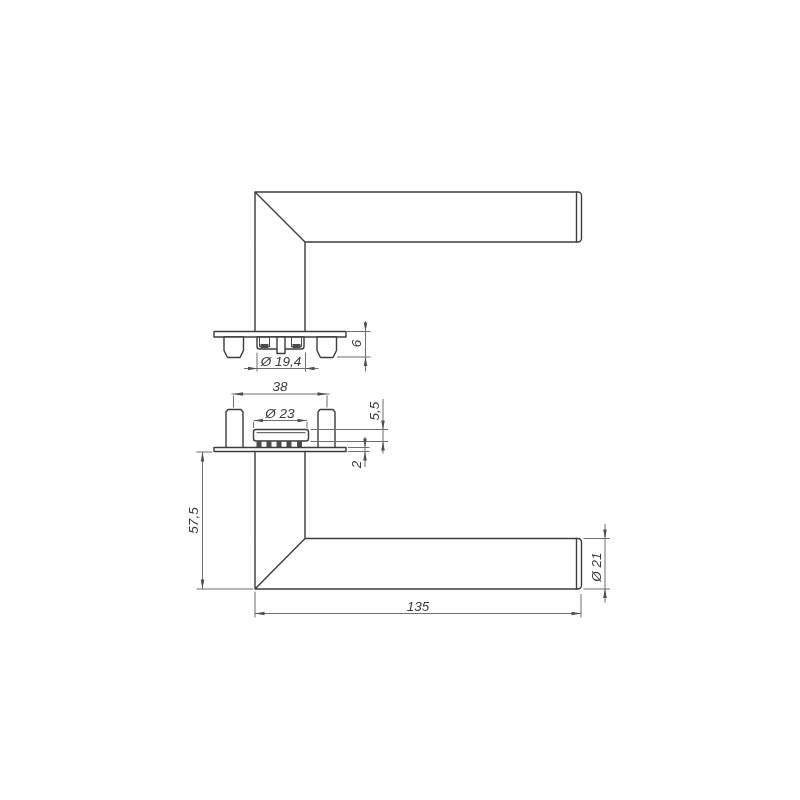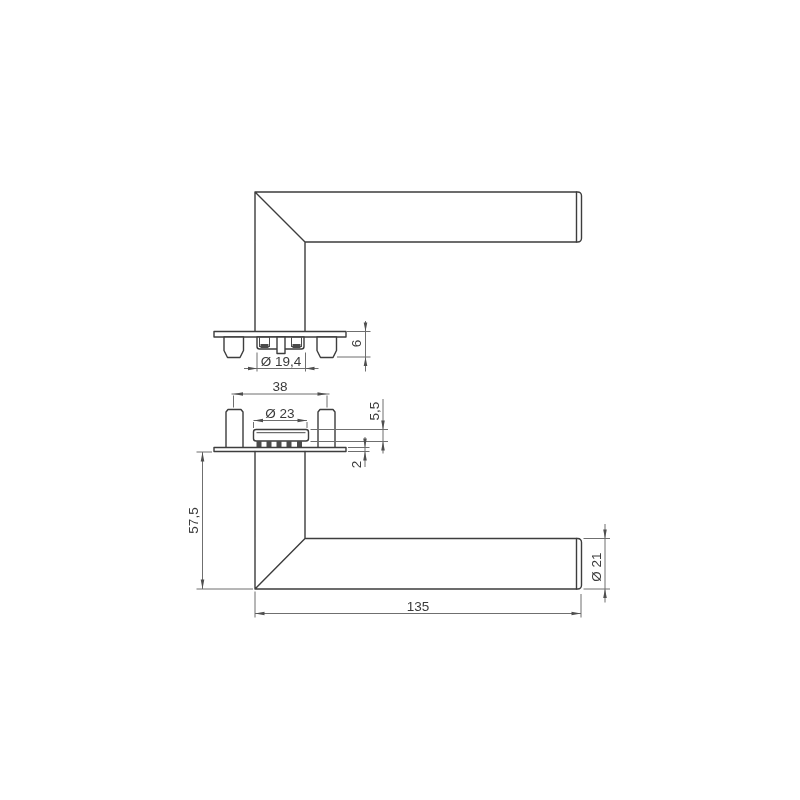--- a/index.html
+++ b/index.html
@@ -3,20 +3,21 @@
 <meta charset="utf-8">
 <style>
   html, body { margin: 0; padding: 0; background: #ffffff; }
   .canvas {
     position: relative;
     width: 800px;
     height: 800px;
     background: #ffffff;
     font-family: "Liberation Sans", sans-serif;
     overflow: hidden;
+    font-style: italic;
   }
   svg { position: absolute; left: 0; top: 0; }
   .obj  { stroke: #3d3d3d; stroke-width: 1.4; fill: none; stroke-linejoin: round; stroke-linecap: round; }
   .objf { stroke: #3d3d3d; stroke-width: 1.4; fill: #ffffff; stroke-linejoin: round; }
   .thin { stroke: #4a4a4a; stroke-width: 1; fill: none; }
   .dim  { stroke: #6f6f6f; stroke-width: 1; fill: none; stroke-linecap: butt; }
   .arr  { fill: #4f4f4f; stroke: none; }
   .tooth{ fill: #4a4a4a; stroke: none; }
   .foot { fill: #4a4a4a; stroke: none; }
   text  { font-family: "Liberation Sans", sans-serif; font-size: 13.5px; fill: #3a3a3a; }

